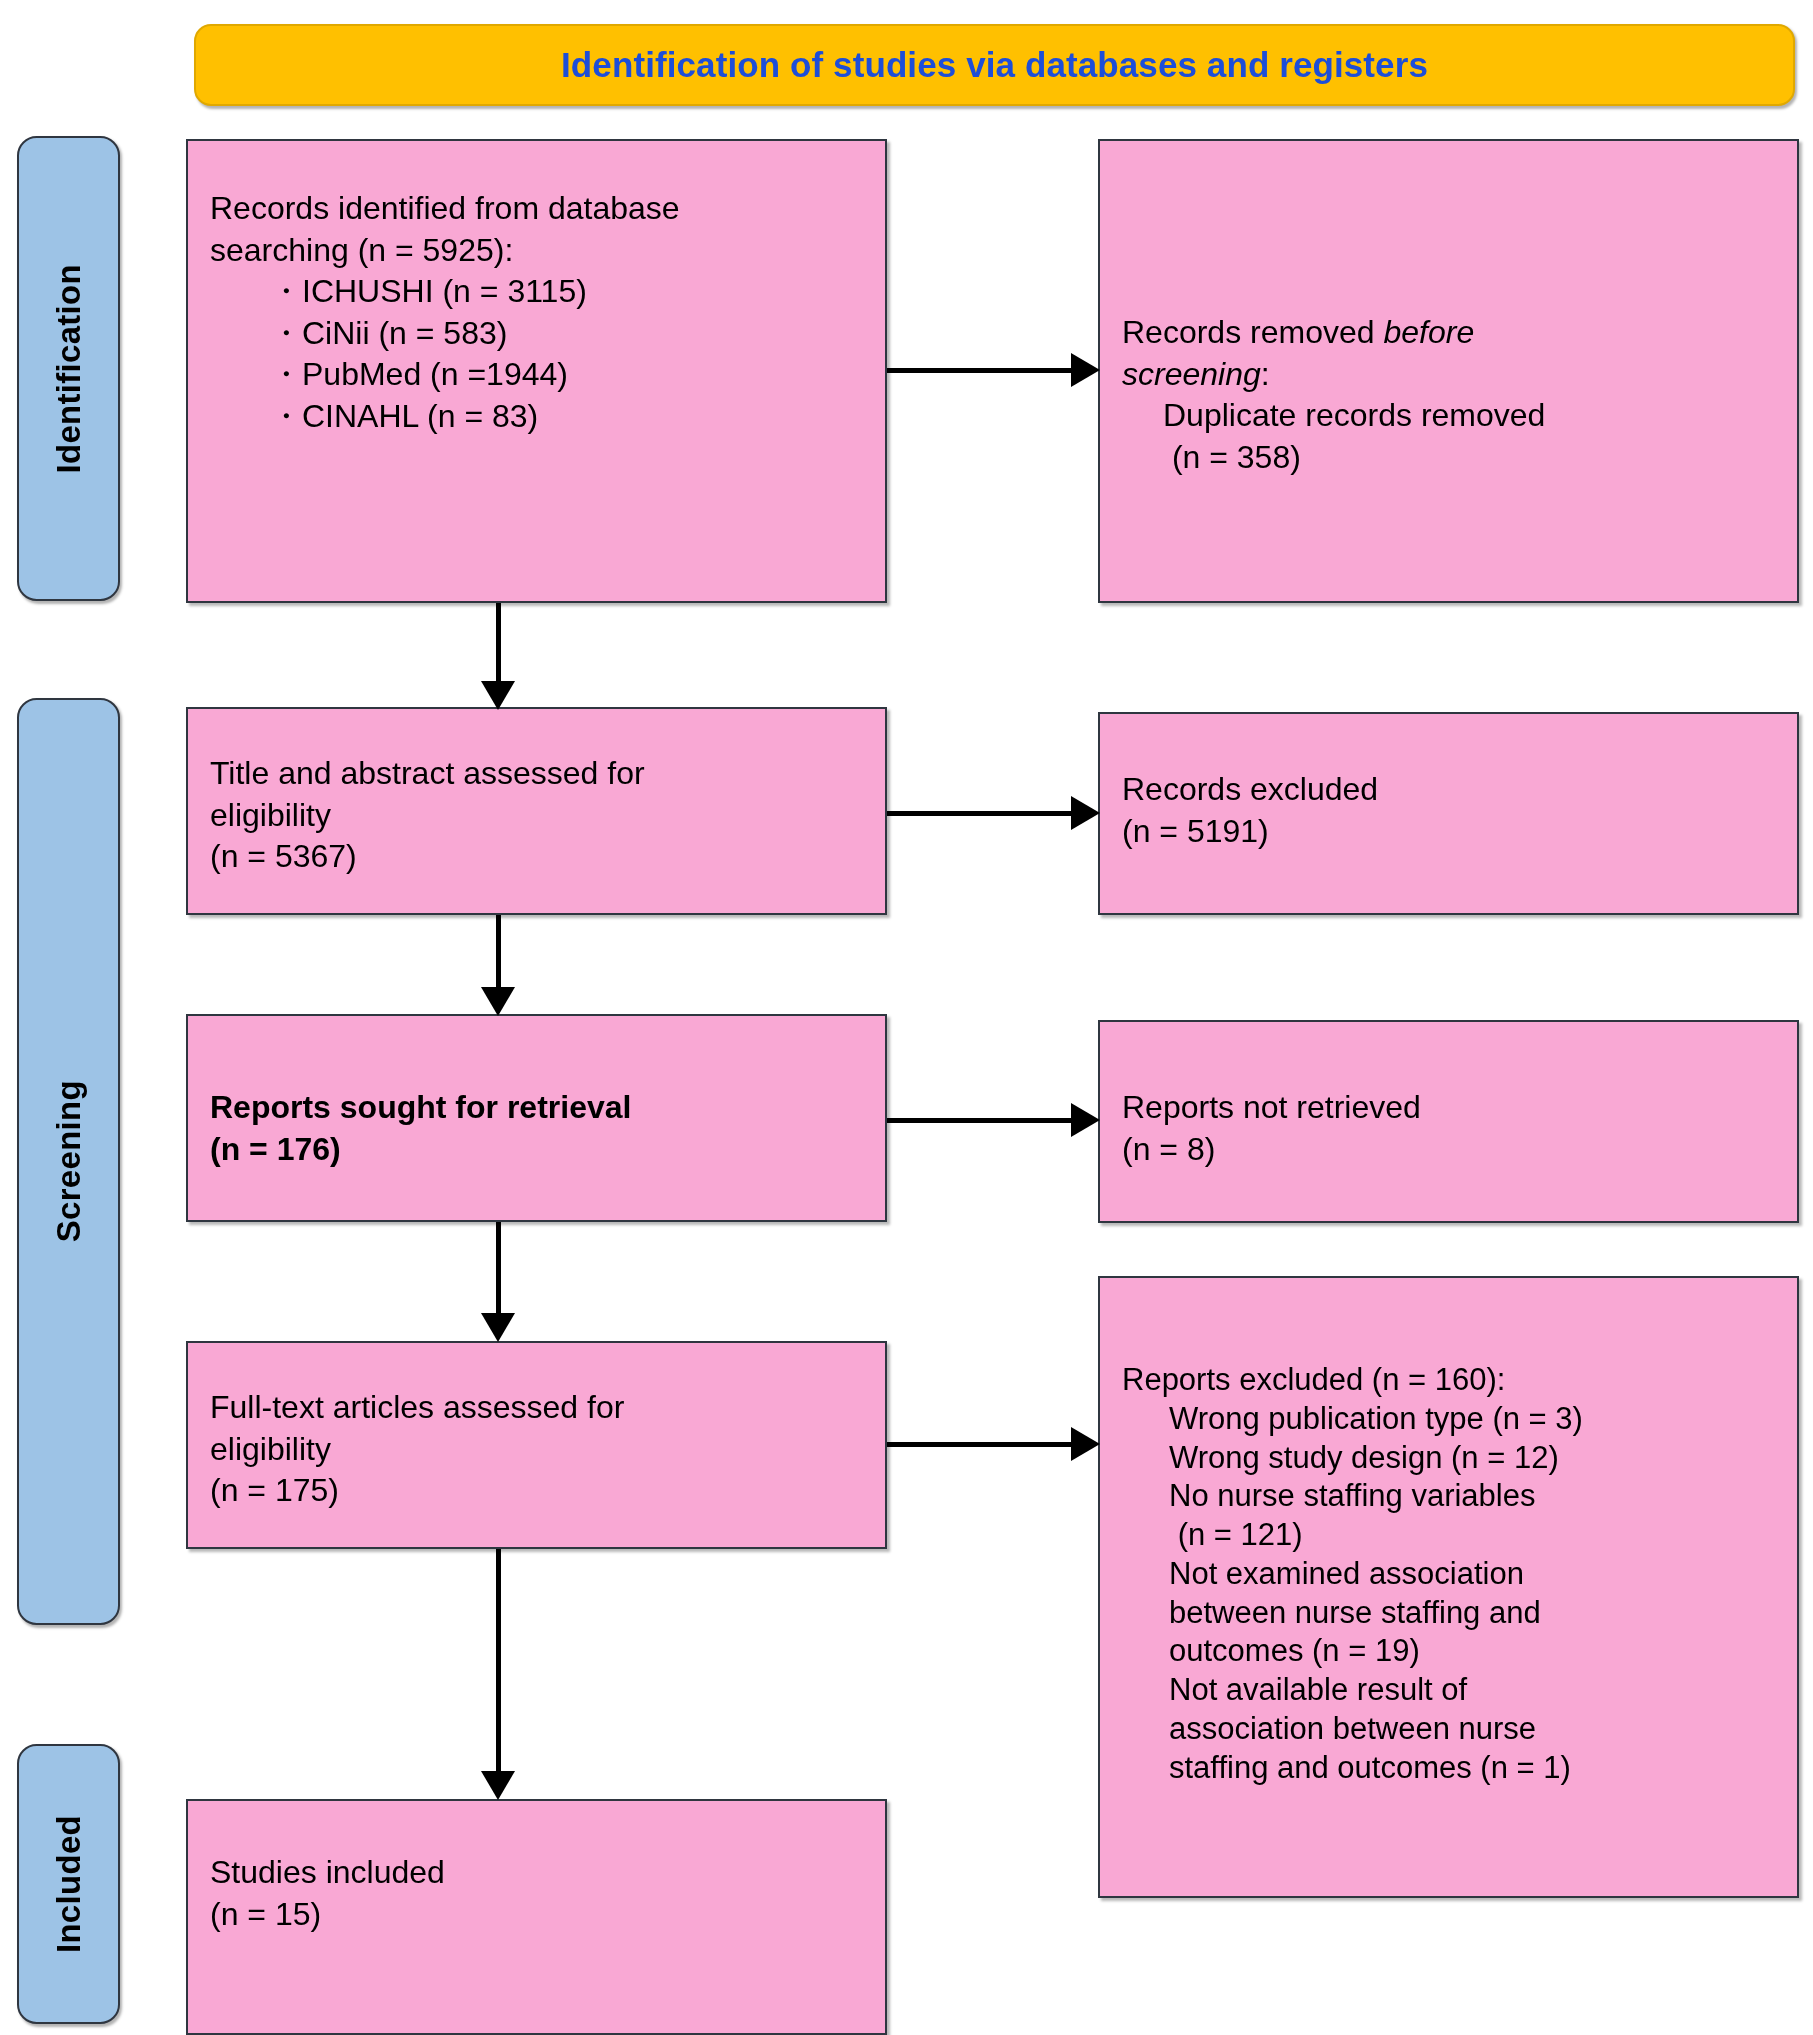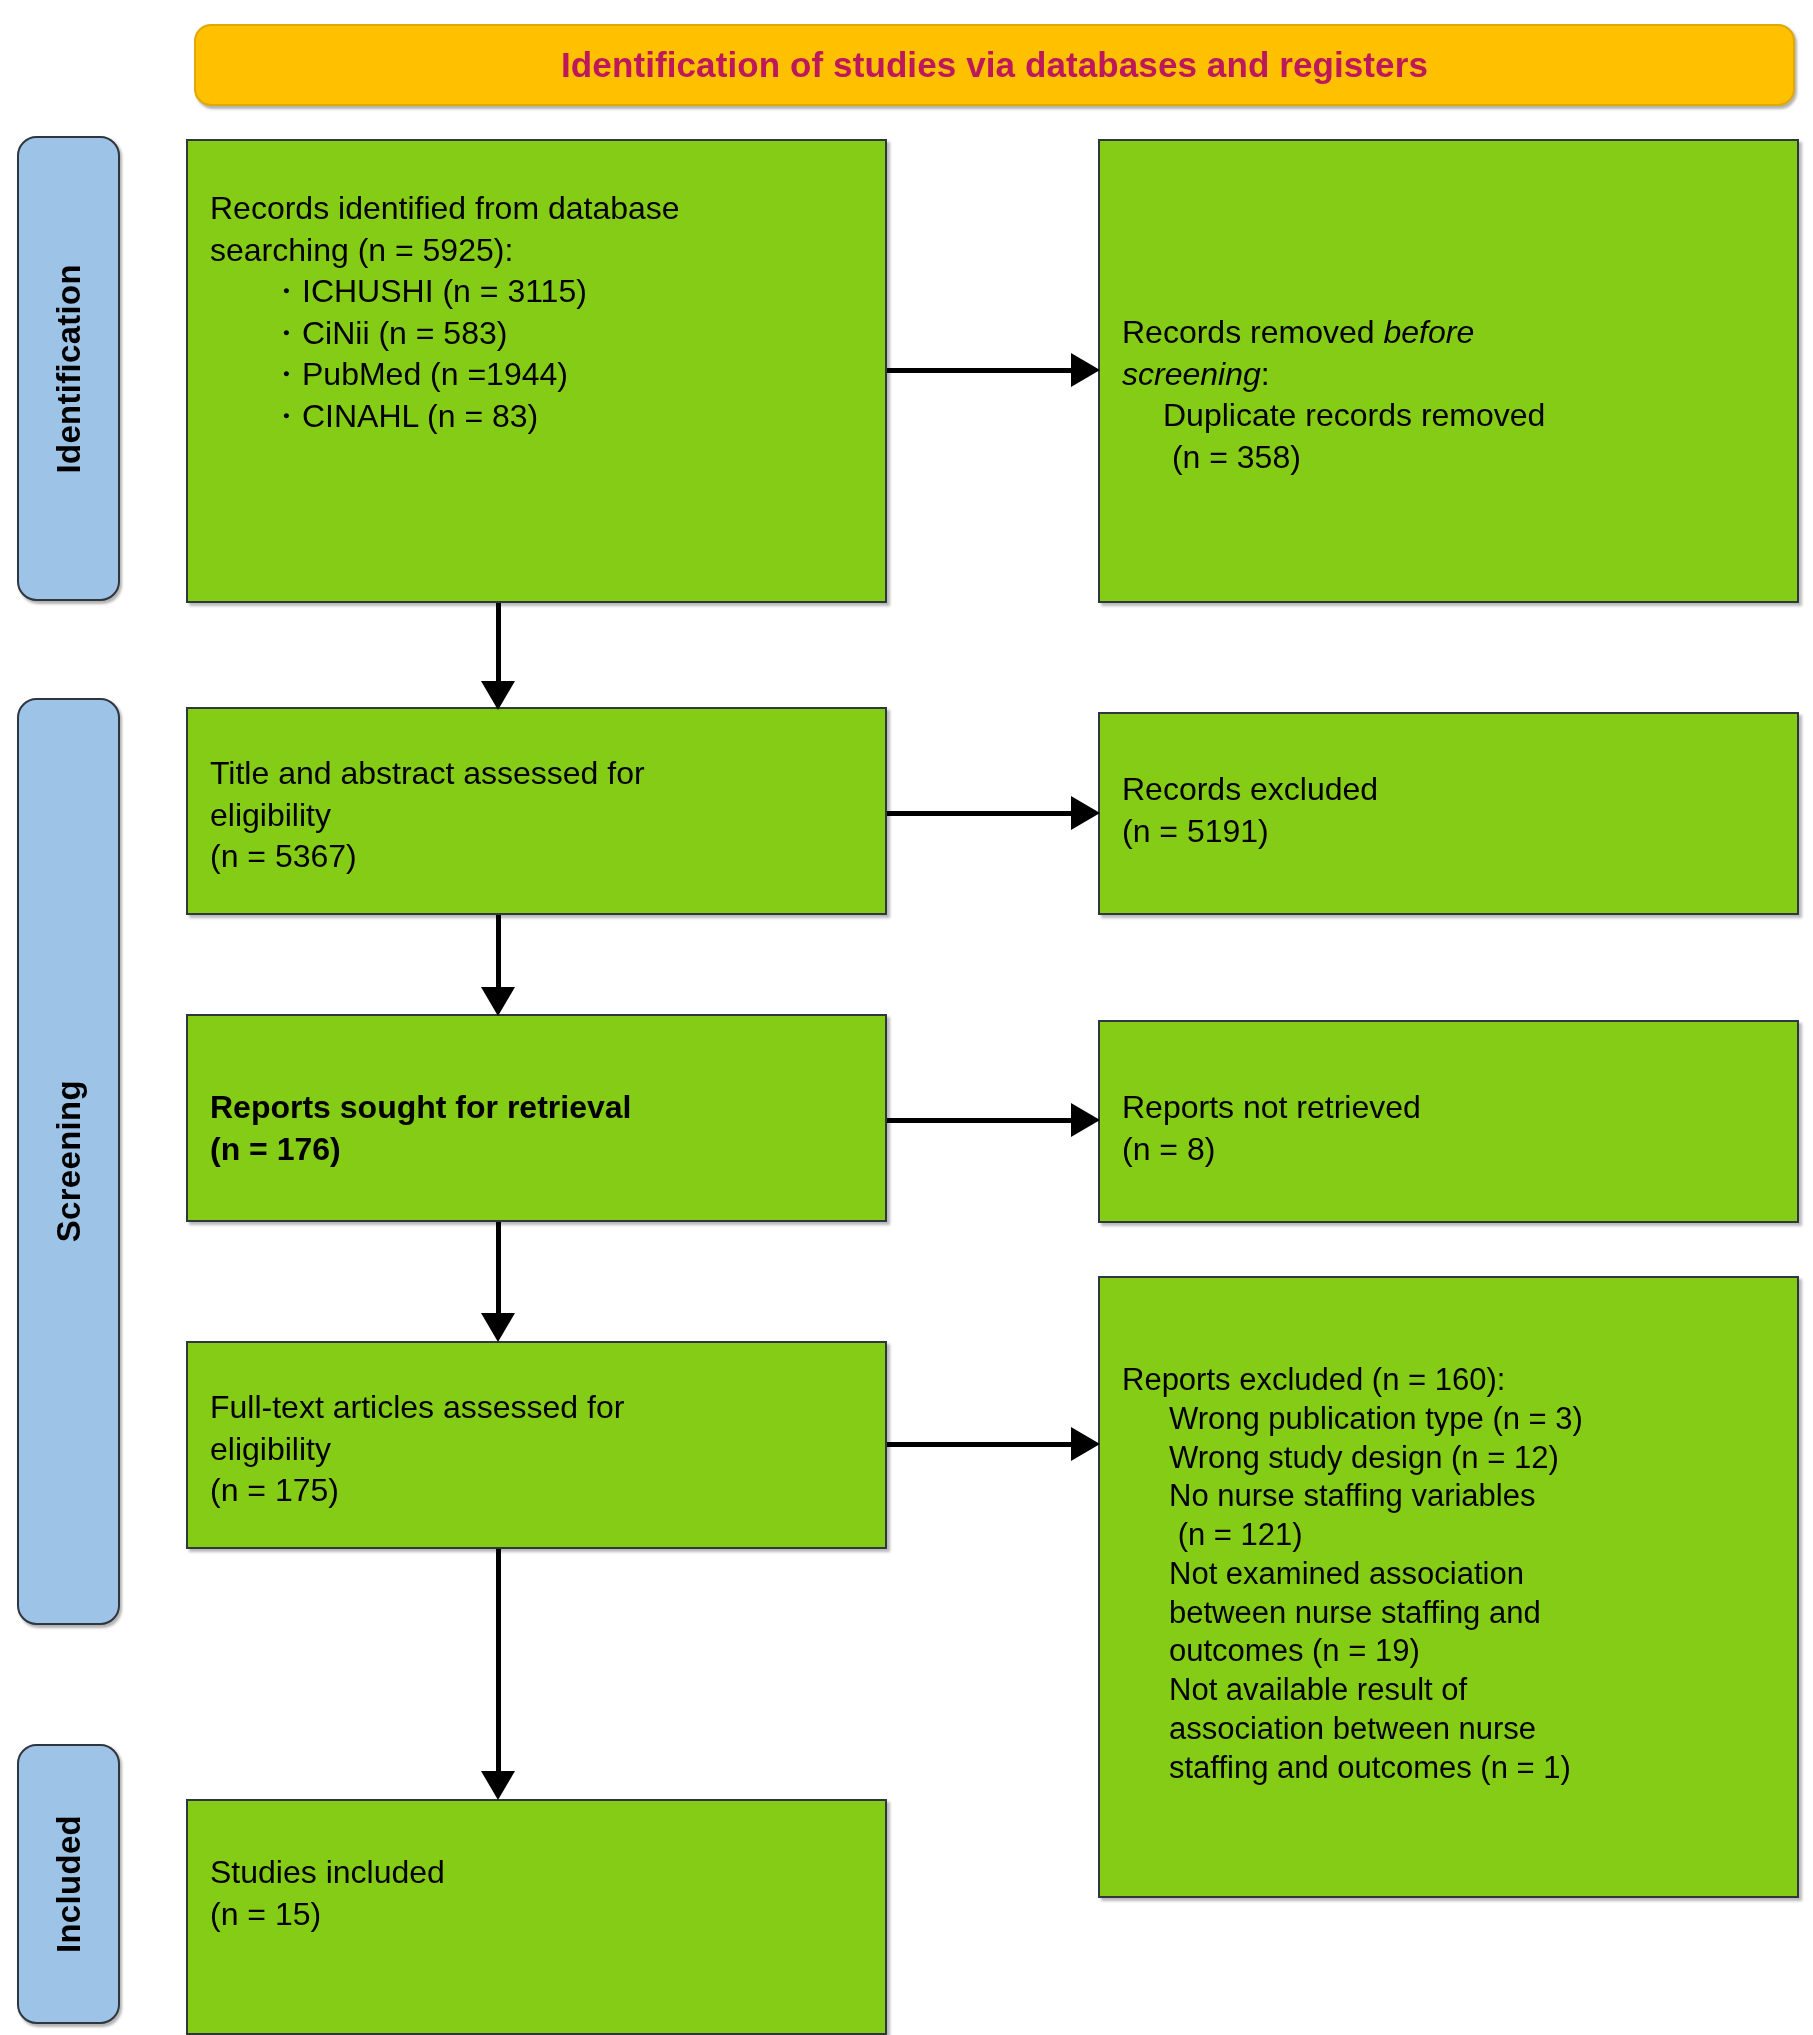--- a/index.html
+++ b/index.html
@@ -35,21 +35,21 @@
     border-radius: 17px;
     box-sizing: border-box;
     display: flex;
     align-items: center;
     justify-content: center;
     box-shadow: 2px 2.6px 2.6px rgba(0,0,0,0.30);
   }
   .header-banner .htext {
     font-size: 35px;
     font-weight: bold;
-    color: #be185d;
+    color: #1d4ed8;
     letter-spacing: 0.1px;
     text-align: center;
   }
 
   
   .stage-pill {
     position: absolute;
     background: #9DC3E6;
     border: 2.6px solid #2F3640;
     border-radius: 19.6px;
@@ -68,21 +68,21 @@
     white-space: nowrap;
     letter-spacing: 0.3px;
   }
   #pill-identification { left: 17px; top: 136px;  width: 103px; height: 465px; }
   #pill-screening      { left: 17px; top: 698px; width: 103px; height: 927px; }
   #pill-included       { left: 17px; top: 1744px; width: 103px; height: 280px; }
 
   
   .flow-box {
     position: absolute;
-    background: #84cc16;
+    background: #f9a8d4;
     border: 2.6px solid #2F3640;
     box-sizing: border-box;
     box-shadow: 2.6px 3.3px 2.6px rgba(0,0,0,0.28);
     padding: 0;
   }
   .flow-box .bodytext {
     font-size: 32px;
     line-height: 1.30;
     color: #000000;
     white-space: pre-wrap;

